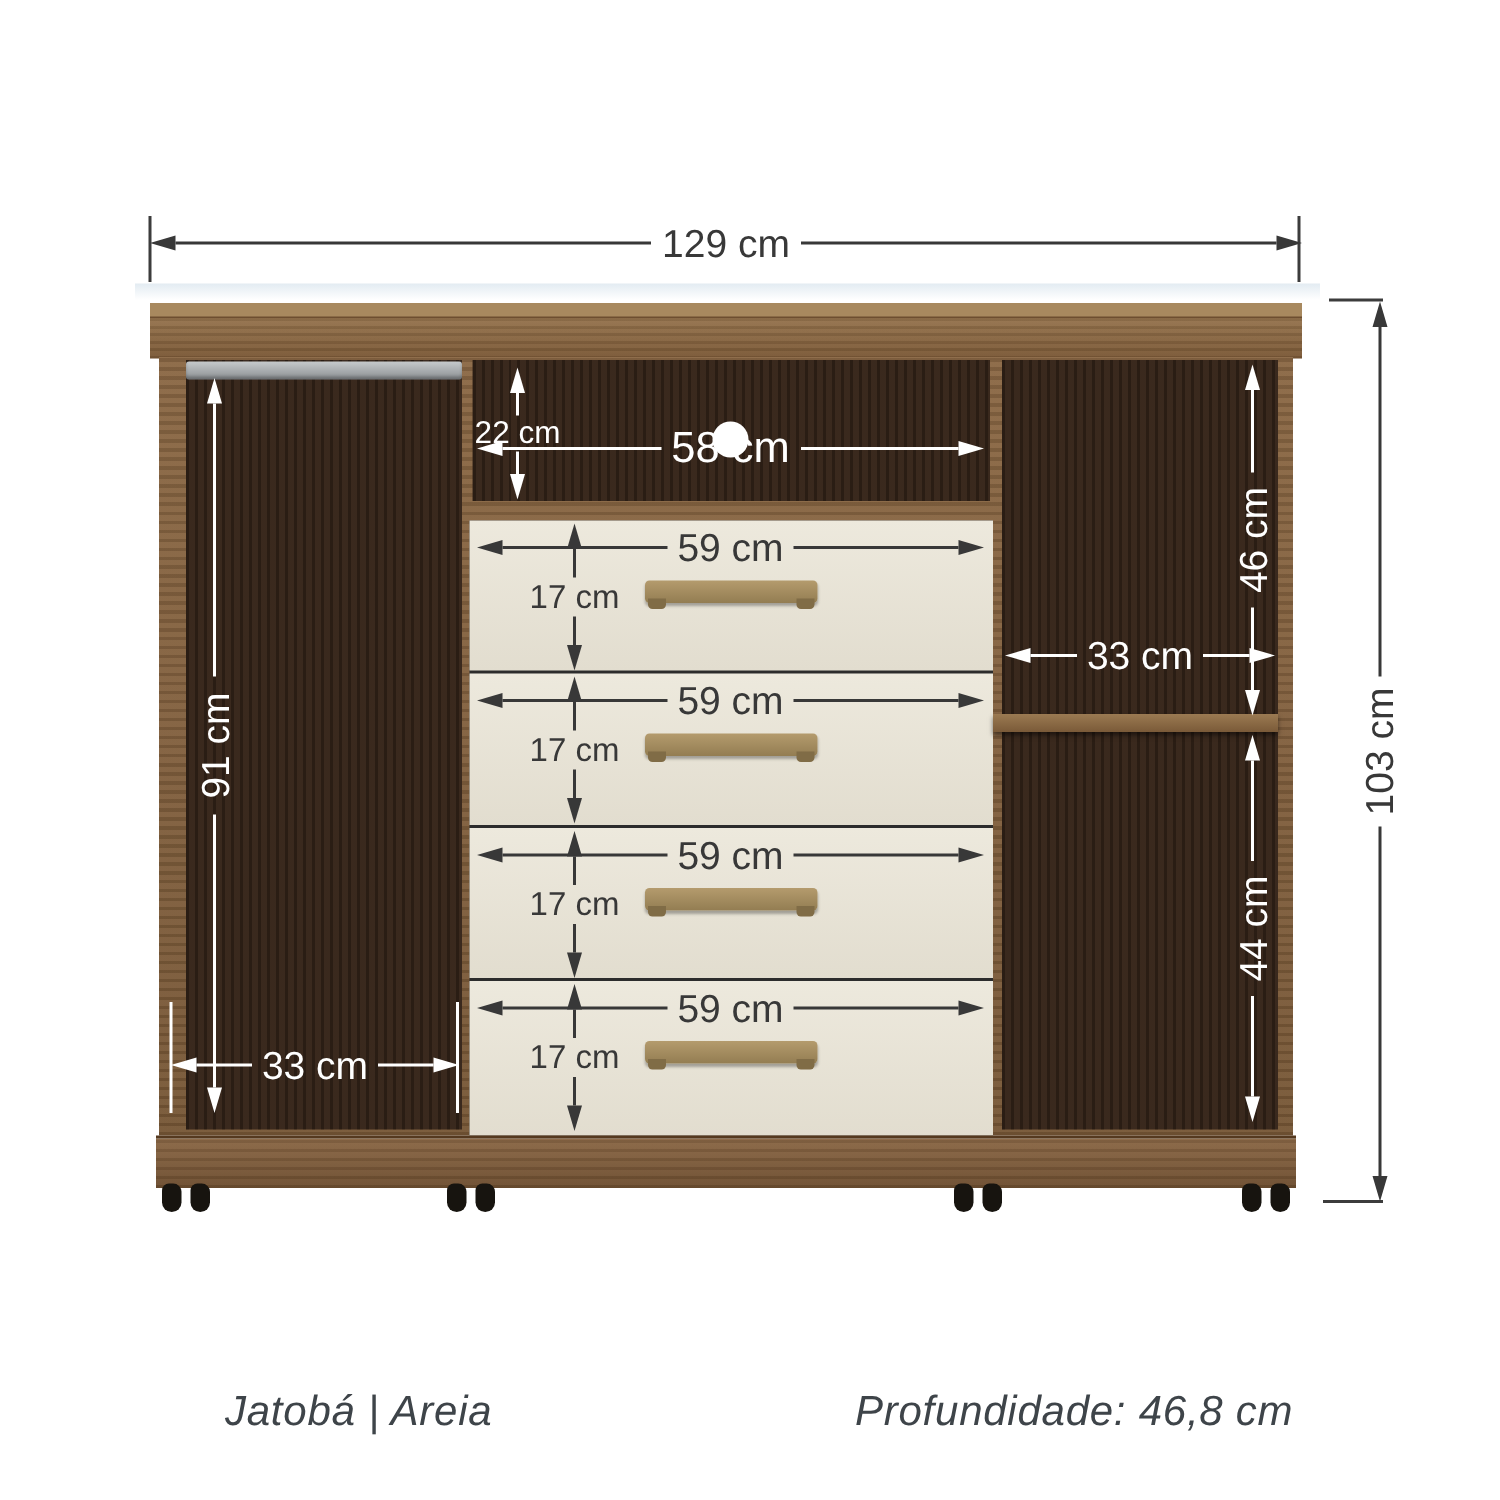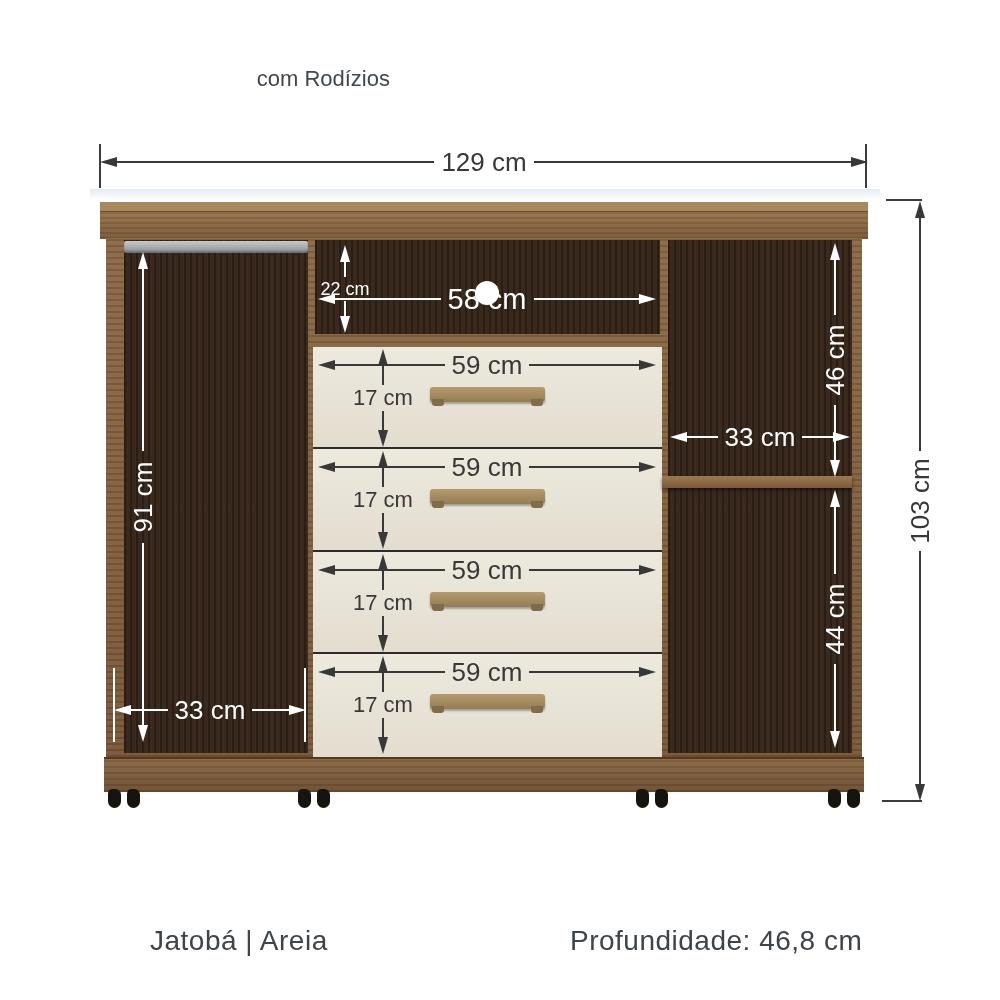--- a/index.html
+++ b/index.html
@@ -52,28 +52,27 @@
   .ar{width:0;height:0;}
   .ar-l{border:5px solid transparent;border-left:0;border-right:17px solid;}
   .ar-r{border:5px solid transparent;border-right:0;border-left:17px solid;}
   .ar-u{border:5px solid transparent;border-top:0;border-bottom:17px solid;}
   .ar-d{border:5px solid transparent;border-bottom:0;border-top:17px solid;}
   .dim-dark{color:#383838;}
   .dim-white{color:#ffffff;}
   .tick{position:absolute;background:#3c3c3c;}
   .tick-w{position:absolute;background:#ffffff;}
 
-  .footer-text{position:absolute;font-size:28px;color:#3e4449;letter-spacing:.5px;white-space:nowrap;}
+  .footer-text{position:absolute;font-size:28px;color:#3e4449;letter-spacing:.5px;white-space:nowrap;font-style:italic;}
 </style>
 </head>
 <body>
 
 <div class="page">
 
-  <div class="subtitle">com Rodízios</div>
 
   <div class="abs reflect" style="left:90px;top:189px;width:790px;height:11px;"></div>
 
   <div class="abs crown" style="left:100px;top:202px;width:768px;height:36px;">
     <div class="lip"></div>
     <div class="face"></div>
   </div>
 
   <div class="abs frame" style="left:106px;top:238px;width:756px;height:519px;"></div>
 
@@ -144,21 +143,21 @@
   <div class="tick-w" style="left:113px;top:668px;width:2px;height:74px;"></div>
   <div class="tick-w" style="left:304px;top:668px;width:2px;height:74px;"></div>
   <div class="dim-h dim-white" style="left:114px;top:698px;width:192px;">
     <span class="ar ar-l"></span>
     <span class="ln"></span>
     <span class="hlabel">33 cm</span>
     <span class="ln"></span>
     <span class="ar ar-r"></span>
   </div>
 
-  <div class="dim-v dim-white" style="left:333px;top:245px;height:88px;font-size:18px;text-decoration:underline;">
+  <div class="dim-v dim-white" style="left:333px;top:245px;height:88px;font-size:21px;text-decoration:underline;">
     <span class="ar ar-u"></span>
     <span class="ln"></span>
     <span class="hwrap" style="height:24px;">
         <span>22 cm</span>
       </span>
     <span class="ln"></span>
     <span class="ar ar-d"></span>
   </div>
 
   <div class="dim-h dim-white" style="left:318px;top:287px;width:338px;font-size:29px;">

